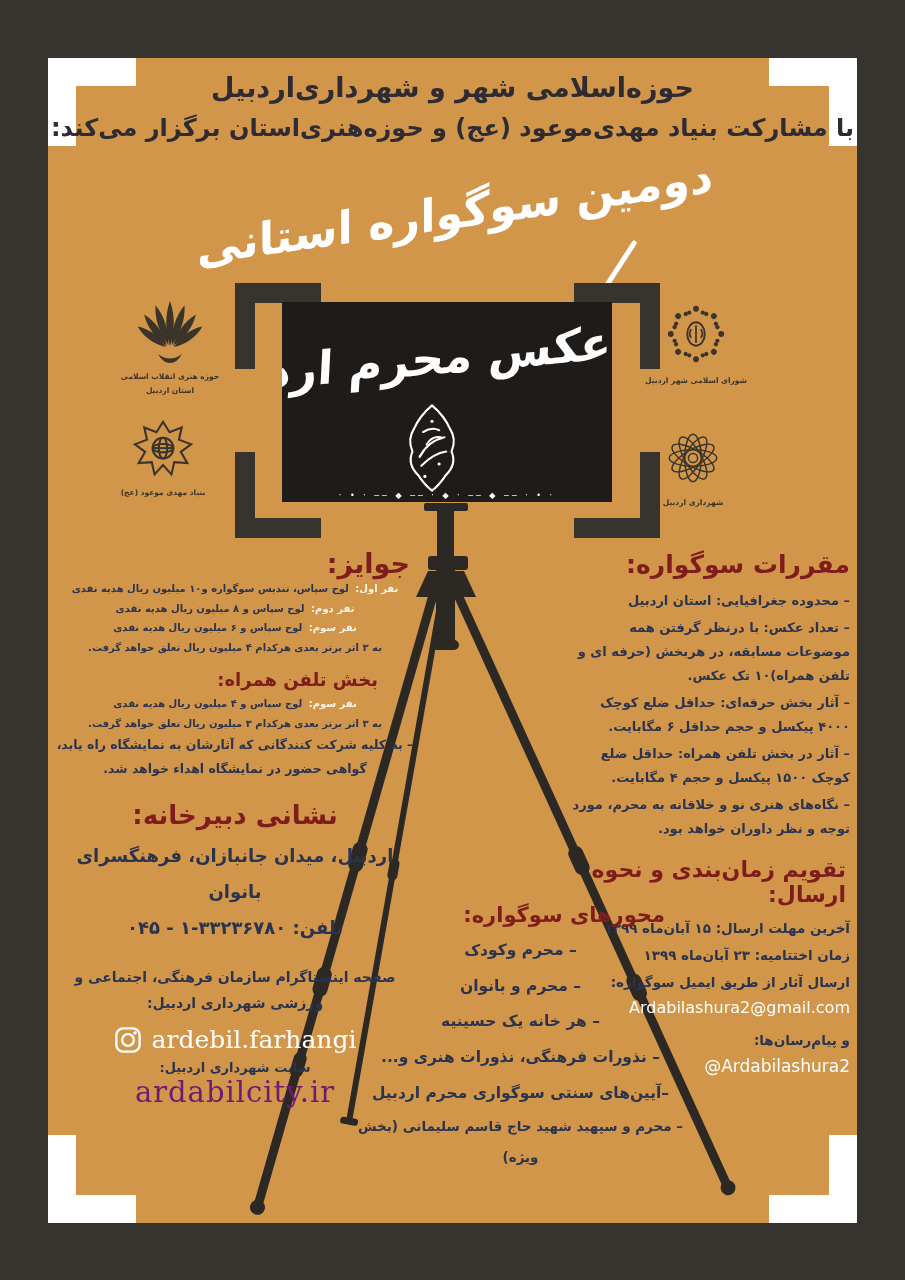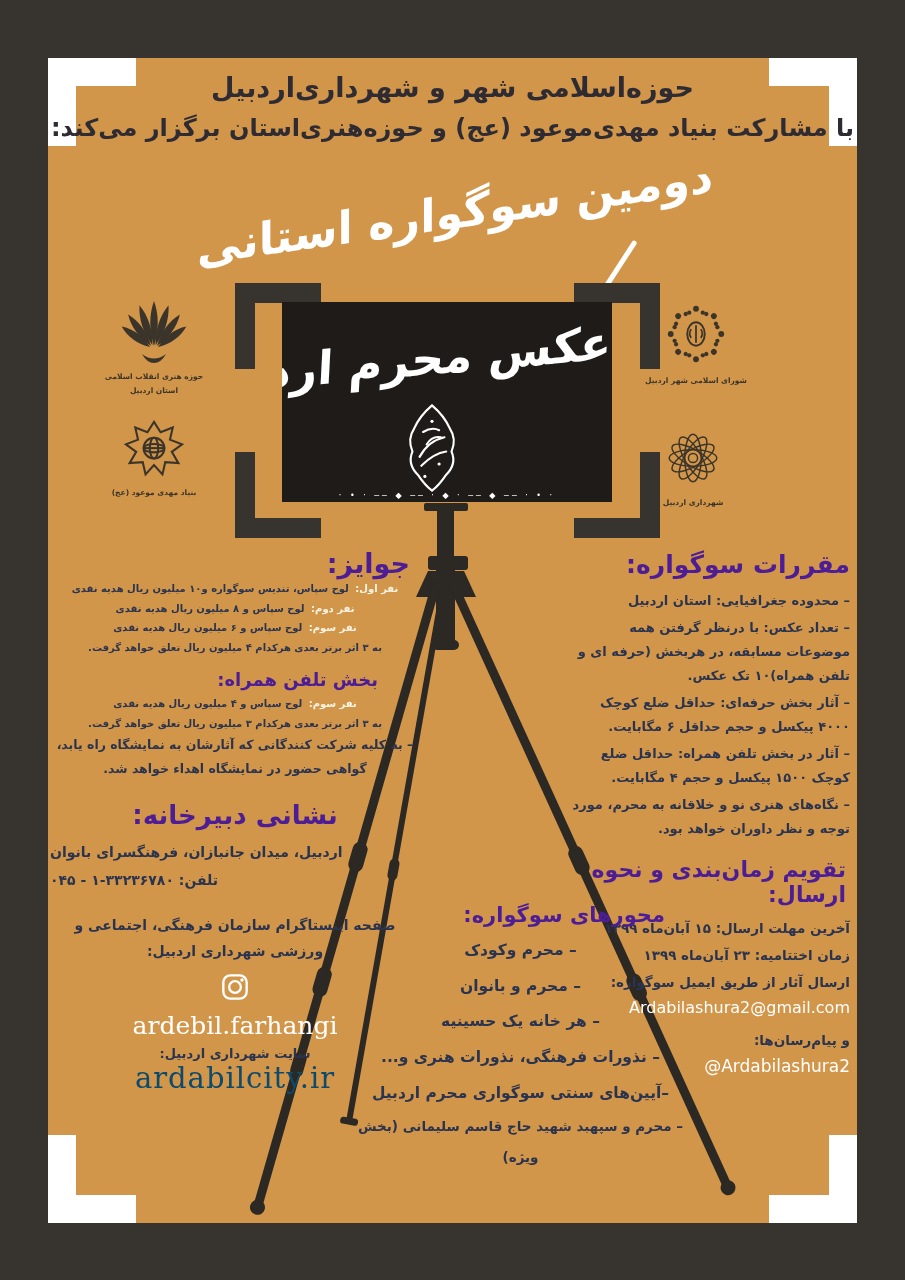--- a/index.html
+++ b/index.html
@@ -54,43 +54,43 @@
   .legA .j2{left:-3px;top:400px;width:15px;height:30px;}
   .legA .j3{left:-2px;top:488px;width:13px;height:26px;}
   .legB .j1{left:-2px;top:280px;width:10px;height:22px;}
   .legC .j1{left:-3px;top:290px;width:15px;height:30px;}
   .legC .j2{left:-3px;top:430px;width:15px;height:28px;}
   .foot{position:absolute;bottom:-7px;left:-3px;width:15px;height:15px;border-radius:50%;background:#2c2823;}
   .footB{position:absolute;bottom:-5px;left:-6px;width:18px;height:7px;border-radius:3px;background:#2c2823;}
 
   
   .logo{position:absolute;width:124px;text-align:center;}
-  .logo-hozeh{left:44px;top:240px;}
-  .logo-mahdi{left:44px;top:362px;}
+  .logo-hozeh{left:60px;top:240px;}
+  .logo-mahdi{left:53px;top:362px;}
   .logo-council{left:586px;top:242px;}
   .logo-mun{left:583px;top:368px;}
   .logo .cap{color:#3a342a;font-size:7.5px;font-weight:bold;margin-top:3px;line-height:1.5;}
 
   
-  .cream{color:#4c1d95;}
+  .cream{color:#7f1d1d;}
   .navy{color:#2b344f;}
   .col-left{position:absolute;left:2px;top:490px;width:370px;direction:rtl;}
   .prizes-h{font-size:27px;font-weight:bold;text-align:right;padding-right:10px;}
   .sub-h{font-size:18px;font-weight:bold;text-align:right;padding-right:10px;margin:6px 0 4px;}
   .sub-h2{padding-right:42px;margin-top:12px;}
   .prize-line{font-size:10px;line-height:1.95;text-align:center;font-weight:bold;}
   .prize-line .plabel{color:#fbf5e6;margin-left:3px;}
   .exh-note{font-size:12.5px;line-height:1.95;text-align:center;font-weight:bold;}
   .secr-h{font-size:26px;font-weight:bold;text-align:center;margin:18px 0 8px;}
-  .secr-line{font-size:14px;font-weight:bold;text-align:left;line-height:2;}
+  .secr-line{font-size:18px;font-weight:bold;text-align:center;line-height:2;}
   .insta-label{font-size:14px;font-weight:bold;text-align:center;line-height:1.9;margin-top:18px;}
-  .insta-row{display:flex;direction:ltr;justify-content:center;align-items:center;gap:10px;margin-top:8px;flex-direction:column;}
+  .insta-row{display:flex;direction:ltr;justify-content:center;align-items:flex-end;gap:10px;margin-top:8px;}
   .insta-handle{font-family:"DejaVu Serif",serif;font-size:25px;color:#fff;}
   .site-label{font-size:13px;font-weight:bold;text-align:center;margin-top:6px;}
-  .site{font-family:"DejaVu Serif",serif;font-size:29px;color:#0c4a6e;text-align:center;letter-spacing:1px;direction:ltr;}
+  .site{font-family:"DejaVu Serif",serif;font-size:29px;color:#701a75;text-align:center;letter-spacing:1px;direction:ltr;}
 
   .col-right{position:absolute;left:520px;top:492px;width:282px;direction:rtl;}
   .reg-h{font-size:25px;font-weight:bold;text-align:right;margin-bottom:10px;}
   .reg-item{font-size:13px;font-weight:bold;line-height:1.85;text-align:right;margin-bottom:3px;}
   .sched-h{font-size:22px;font-weight:bold;text-align:right;margin:16px 4px 8px;}
   .sched-line{font-size:13.5px;font-weight:bold;text-align:right;line-height:2;}
   .email{font-size:16px;color:#fff;direction:ltr;text-align:right;margin:2px 0 10px;}
   .msg-handle{font-size:17px;color:#fff;direction:ltr;text-align:right;margin-top:2px;}
 
   .topics{position:absolute;left:300px;top:845px;width:345px;direction:rtl;}

